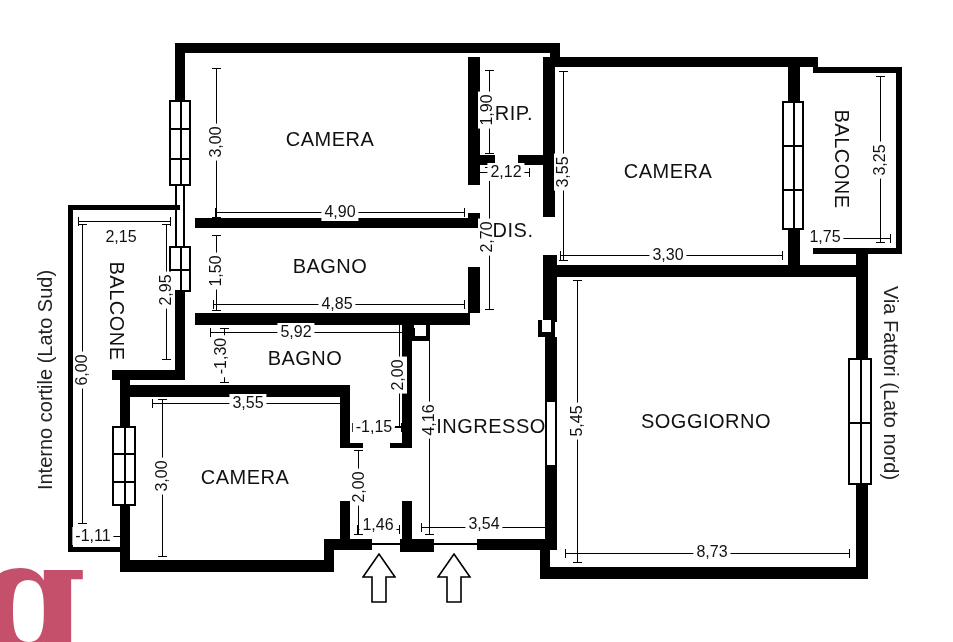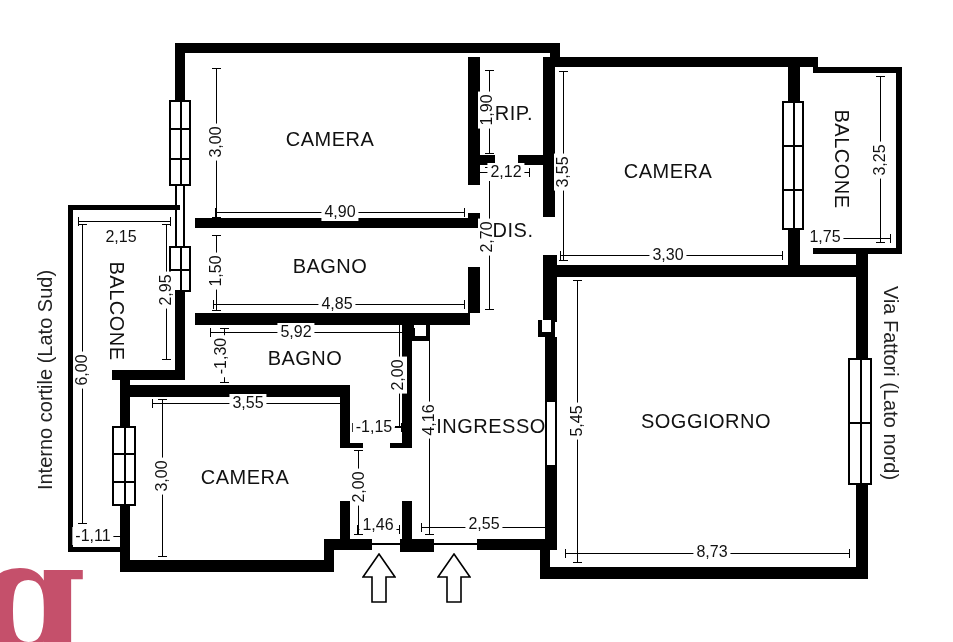--- a/index.html
+++ b/index.html
@@ -166,21 +166,21 @@
   <div class="dtv" style="left:82px;top:370px">6,00</div>
   <div class="dth" style="left:93px;top:536px">-1,11</div>
   <div class="dth" style="left:296px;top:332px">5,92</div>
   <div class="dtv" style="left:221px;top:356px">-1,30</div>
   <div class="dtv" style="left:398px;top:375px">2,00</div>
   <div class="dth" style="left:374px;top:427px">-1,15</div>
   <div class="dth" style="left:248px;top:403px">3,55</div>
   <div class="dtv" style="left:162px;top:476px">3,00</div>
   <div class="dtv" style="left:359px;top:487px">2,00</div>
   <div class="dth" style="left:378px;top:525px">1,46</div>
-  <div class="dth" style="left:484px;top:524px">2,55</div>
+  <div class="dth" style="left:484px;top:524px">3,54</div>
   <div class="dtv" style="left:429px;top:420px">4,16</div>
   <div class="dtv" style="left:577px;top:421px">5,45</div>
   <div class="dth" style="left:712px;top:552px">8,73</div>
 
   <div class="room" style="left:330px;top:139px">CAMERA</div>
   <div class="room" style="left:330px;top:266px">BAGNO</div>
   <div class="room" style="left:514px;top:113px">RIP.</div>
   <div class="room" style="left:513px;top:230px">DIS.</div>
   <div class="room" style="left:668px;top:171px">CAMERA</div>
   <div class="roomv" style="left:841px;top:159px">BALCONE</div>

